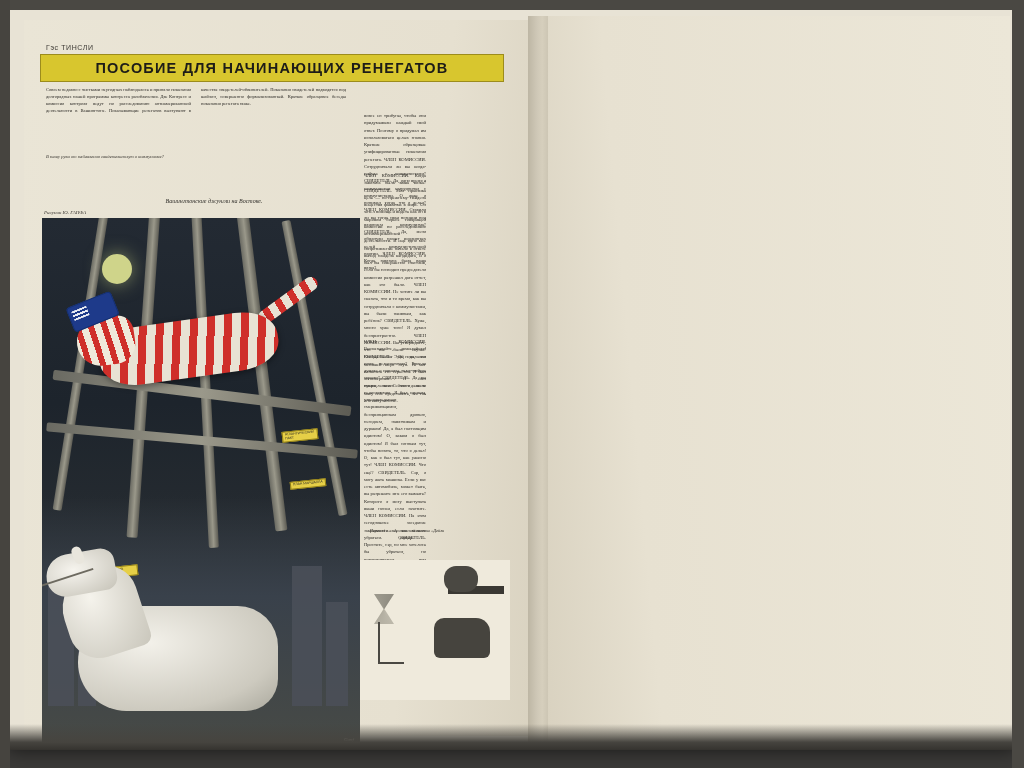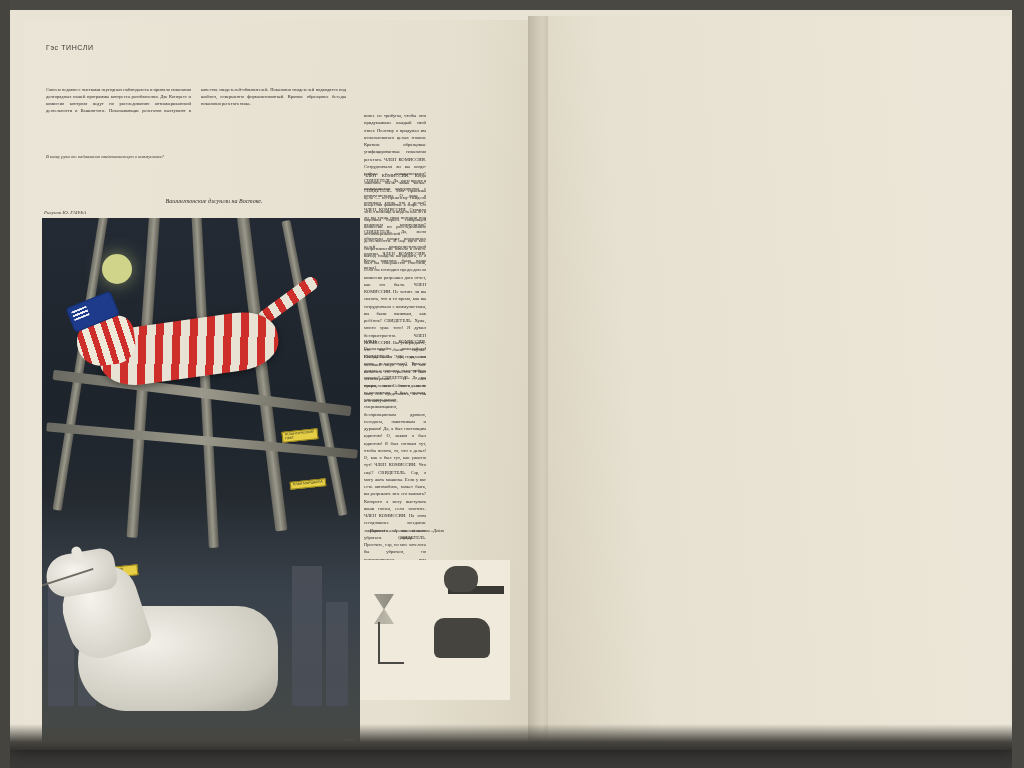--- a/index.html
+++ b/index.html
@@ -152,20 +152,23 @@
 <body>
 
 <div id="page">
   <div class="desk"></div>
   <div class="spread">
 
     <div class="page-left">
 
       <div class="byline">Гэс ТИНСЛИ</div>
 
+      <div class="headline">
+        <span>ПОСОБИЕ ДЛЯ НАЧИНАЮЩИХ РЕНЕГАТОВ</span>
+      </div>
 
       <div class="lead">Совсем недавно с чистками неугодных наблюдалось и приняло показания долгорядных нашей программы конгресса разоблачения. Две Конгресс и комиссия контроля ведут по расследованию антиамериканской деятельности в Вашингтоне. Показывающие ренегатов выступают в качестве свидетелей-обвинителей. Показания свидетелей подводятся под шаблон, совершенно формализованный. Краткое образцовое беседы показания ренегата ниже.</div>
       <div class="lead-note">В нашу руки от набавления свидетельствую о коммунизме?</div>
 
       <div class="artist-left">Рисунок Ю. ГАНФА</div>
       <div class="cap-left">Вашингтонские джунгли на Востоке.</div>
 
       <div class="illus-left">
         <div class="moon"></div>
         <div class="city"></div>

